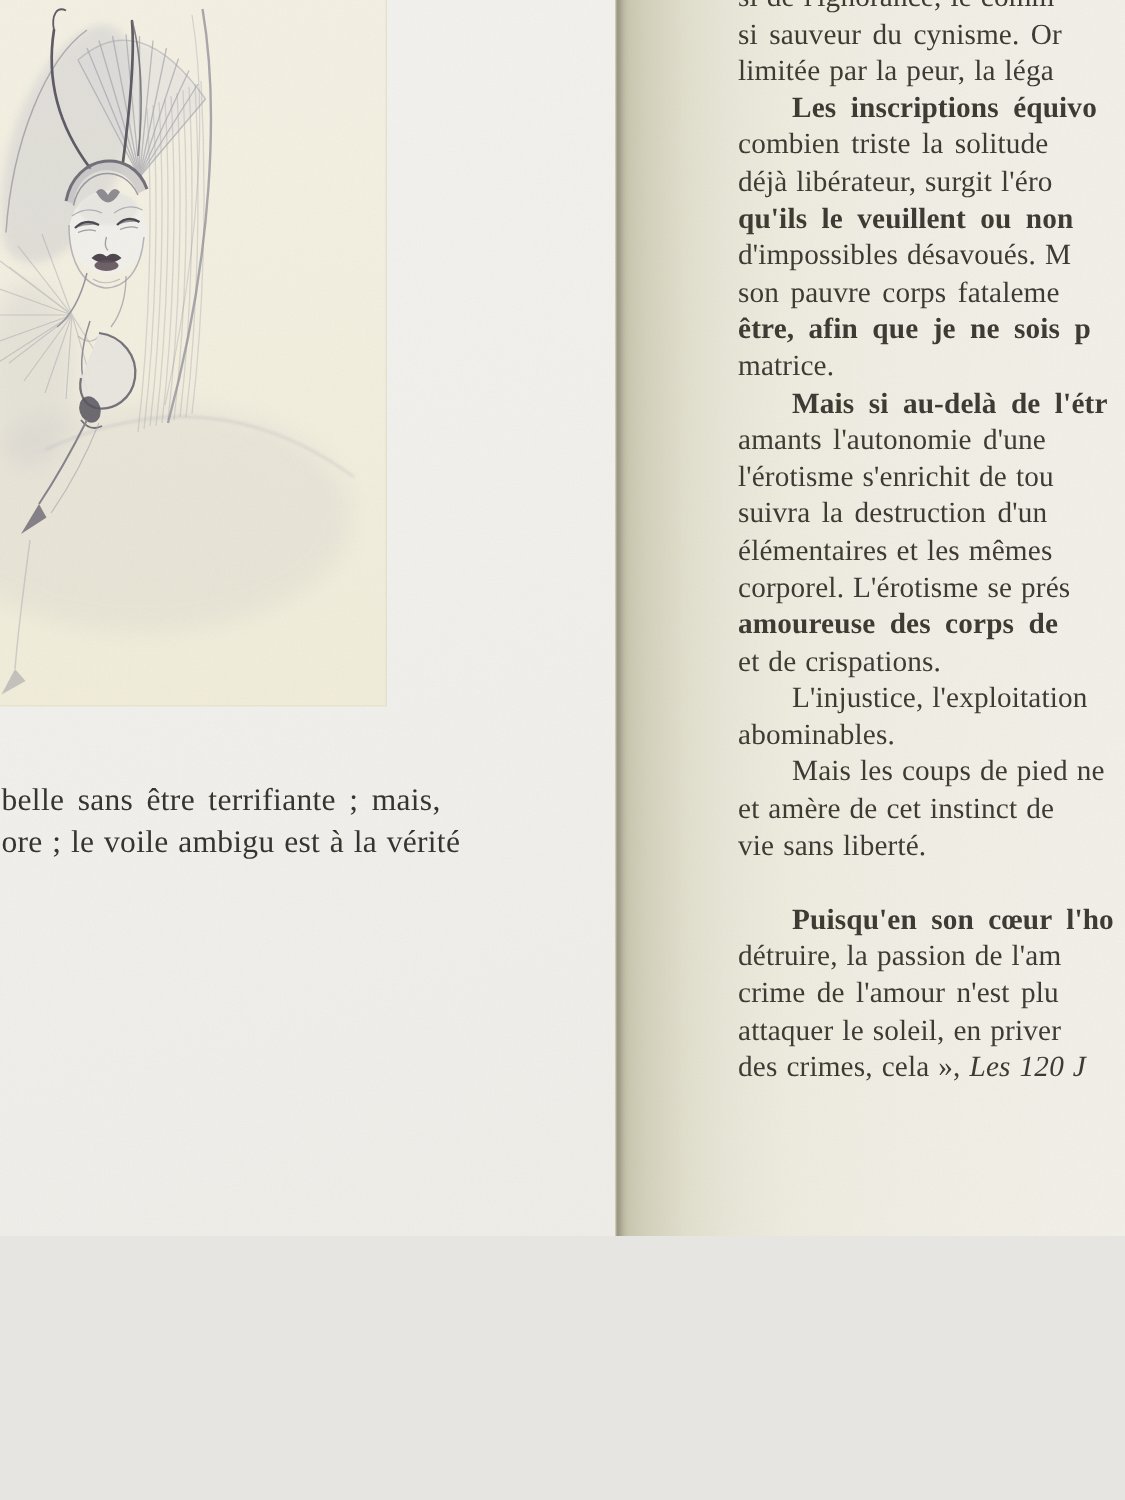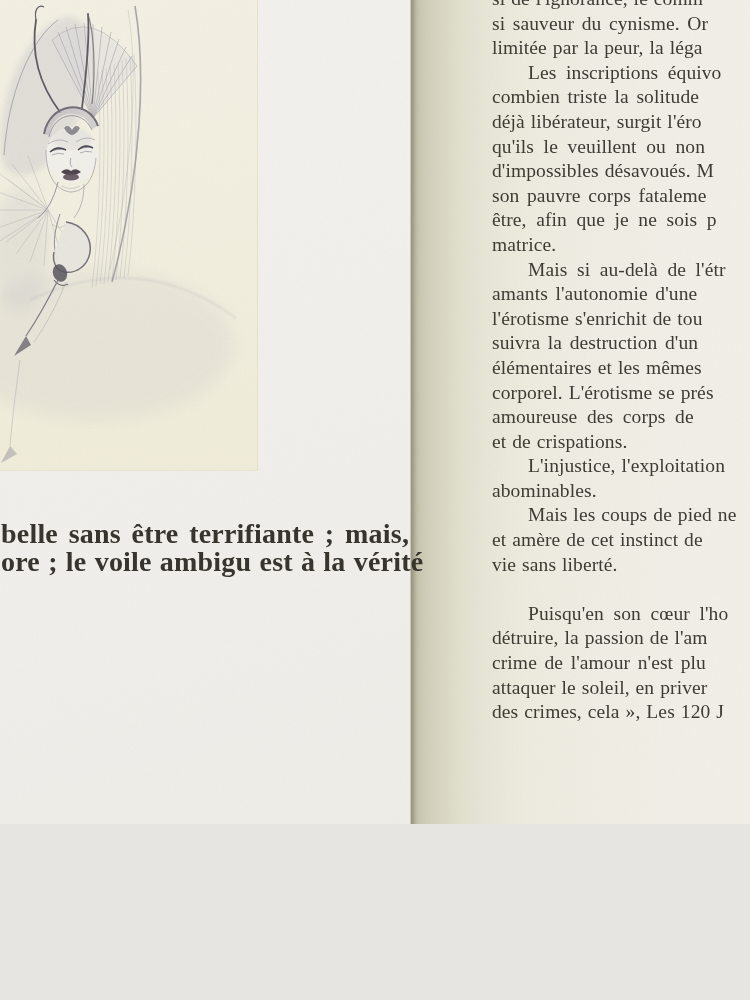--- a/index.html
+++ b/index.html
@@ -41,35 +41,35 @@
   .plate{
     position:absolute;left:0;top:0;width:271px;height:482px;
     background:linear-gradient(180deg,#f6f3e6 0%,#f5f1e1 55%,#f3efdc 100%);
     border-right:1px solid #e9e4d0;border-bottom:1px solid #ebe6d1;
   }
   .plate svg{position:absolute;left:0;top:0;}
 
   
   .caption{
     position:absolute;left:15px;top:532px;color:#34312a;
-    font-size:28px;line-height:27.5px;letter-spacing:.2px;white-space:nowrap;font-weight:bold;
+    font-size:21px;line-height:27.5px;letter-spacing:.2px;white-space:nowrap;
   }
   .caption .ln{word-spacing:1px;}
   .caption .ln.w3{word-spacing:3.5px;}
 
   .bodytext{
     position:absolute;left:82px;top:-1px;color:#3b3831;
     font-size:19.5px;line-height:24.6px;letter-spacing:.1px;white-space:nowrap;
   }
   .bodytext .row{word-spacing:1px;height:24.6px;}
   .bodytext .row.w2{word-spacing:2.6px;}
-  .bodytext .row.w3{word-spacing:4.6px;}
+  .bodytext .row.w3{word-spacing:4.6px;font-weight:bold;}
   .bodytext .row.ind{padding-left:36px;}
   .bodytext .row.gap{height:24.6px;}
-  .it{margin-top:45px;}
+  .it{font-style:italic;margin-top:45px;}
 
   
   .grain{position:absolute;inset:0;z-index:10;pointer-events:none;}
 </style>
 </head>
 <body>
 
 <div class="scene">
 
   <div class="bg">

